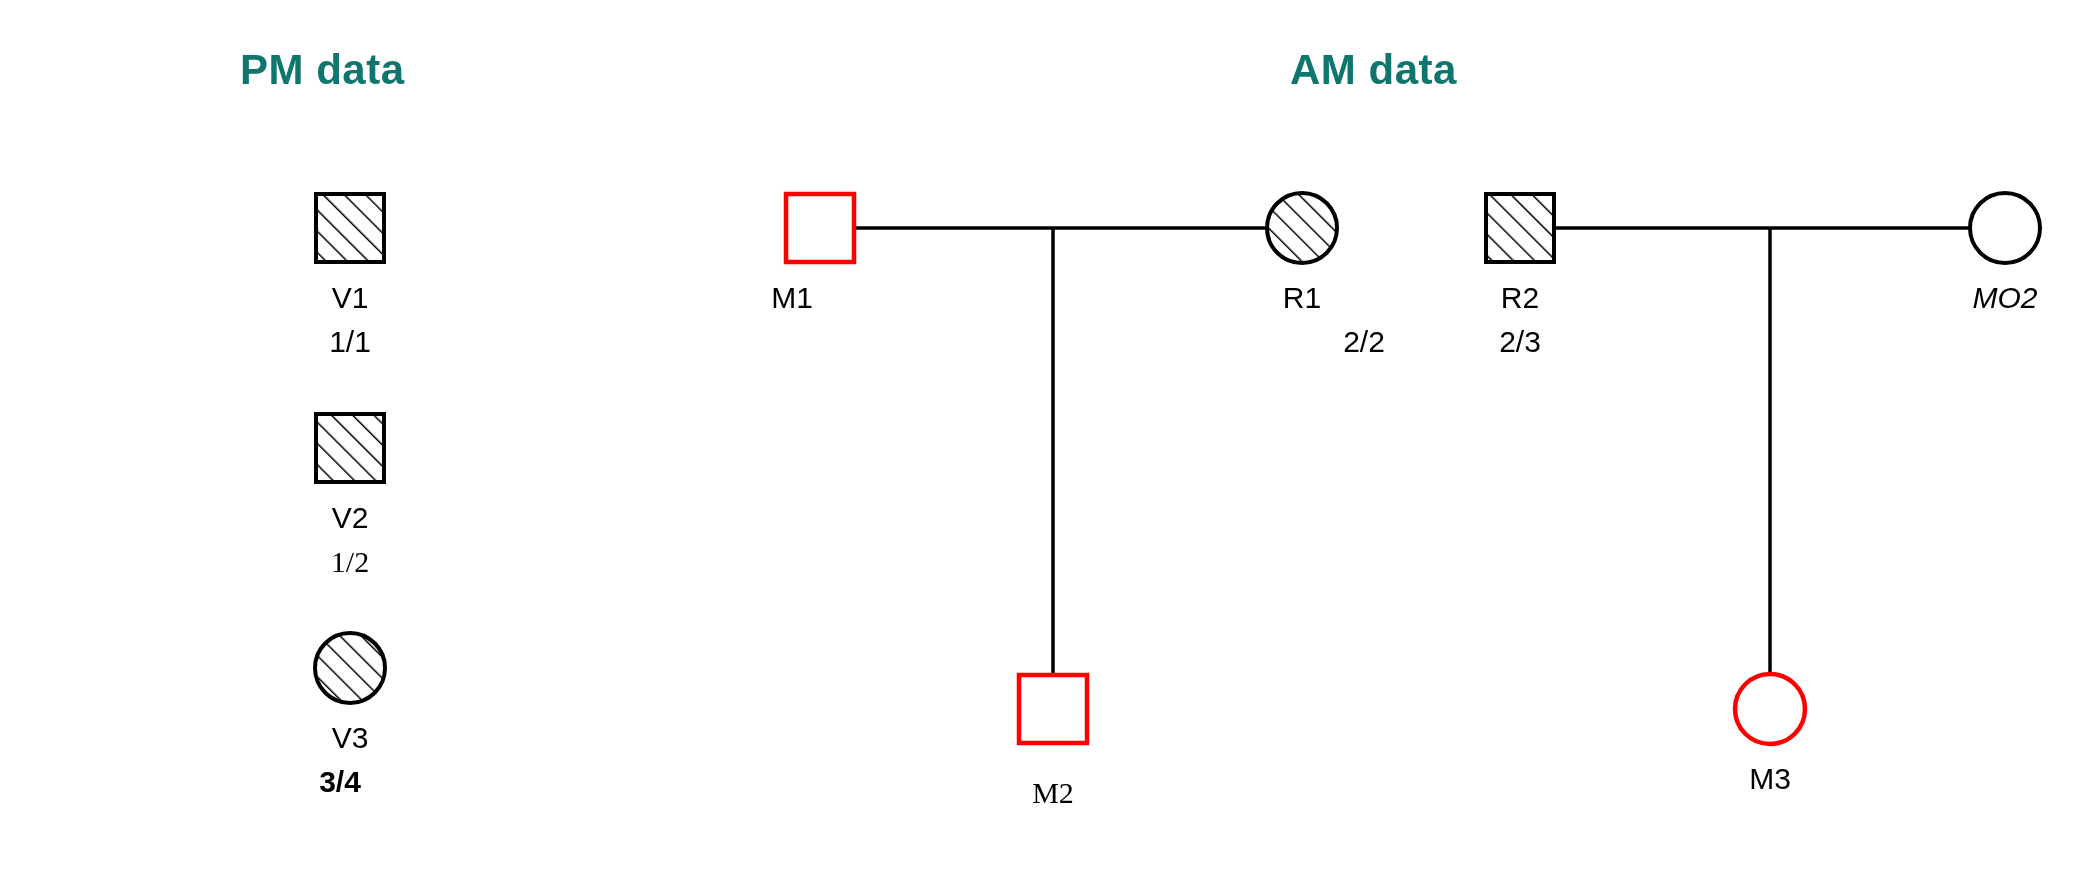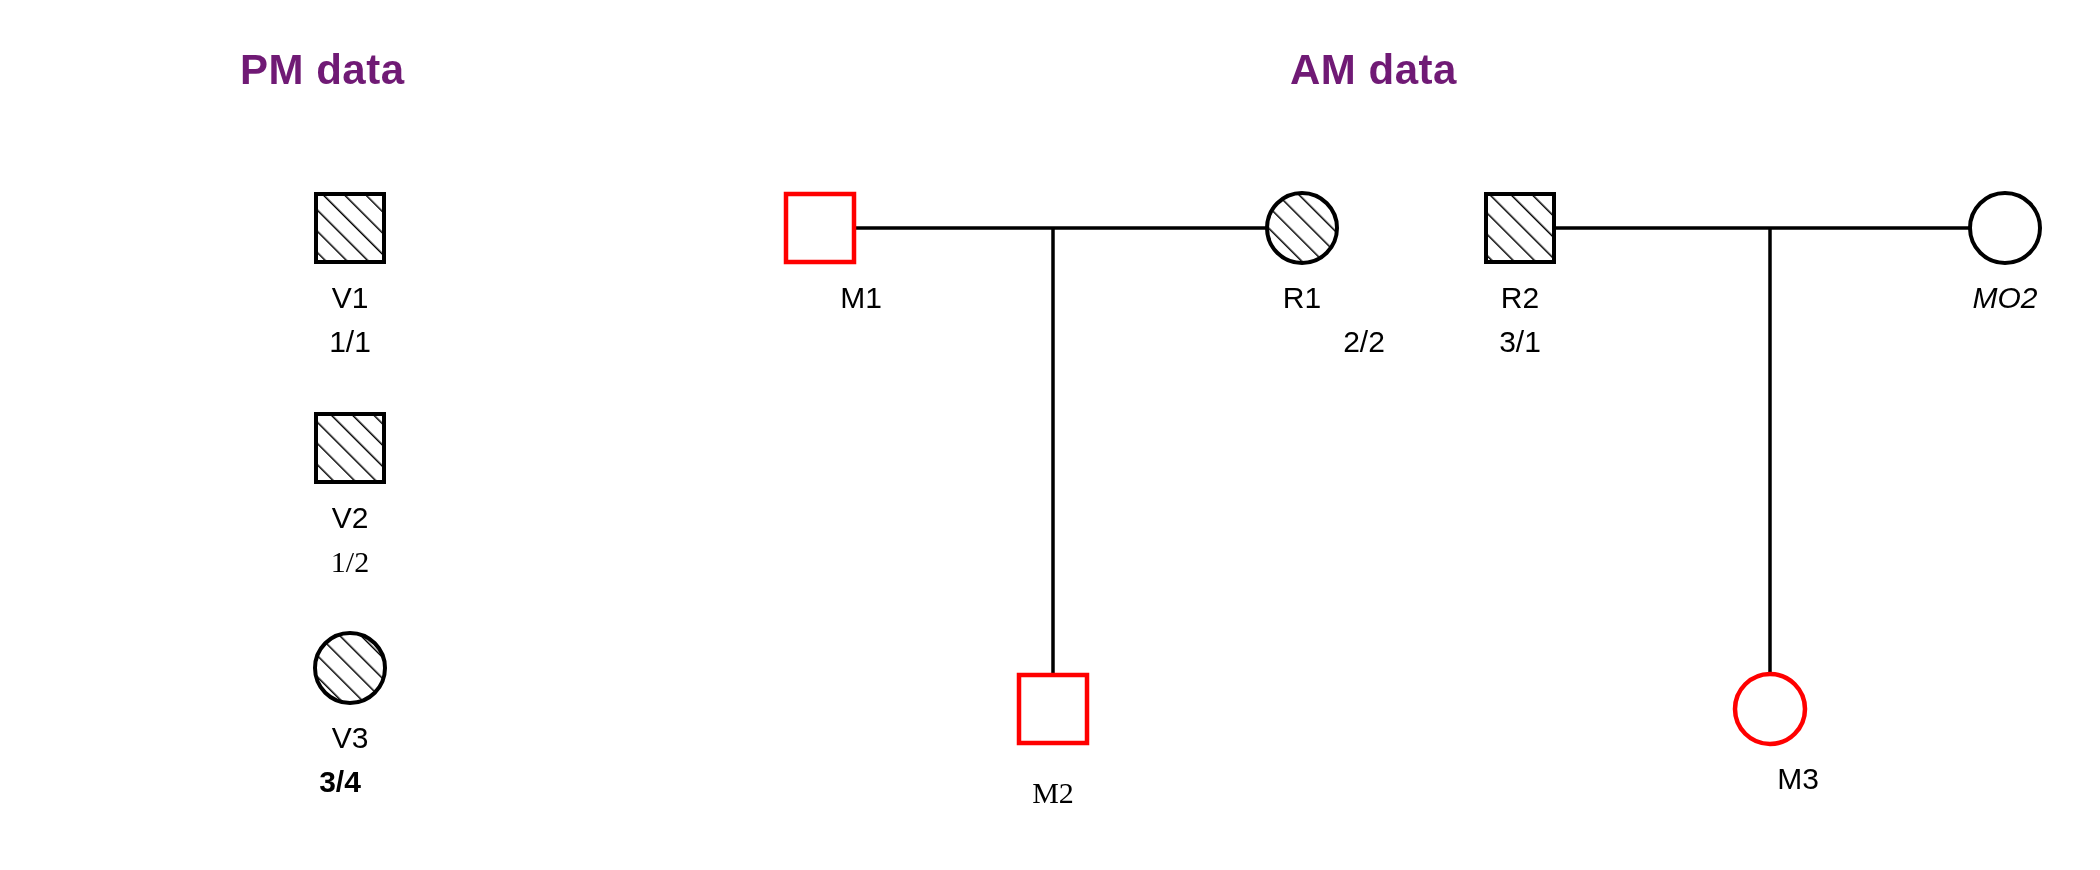--- a/index.html
+++ b/index.html
@@ -18,21 +18,21 @@
   #canvas {
     position: absolute;
     top: 0; left: 0;
     width: 2100px;
     height: 870px;
   }
   .panel-title {
     position: absolute;
     font-size: 42px;
     font-weight: bold;
-    color: #701a75;
+    color: #0f766e;
     white-space: nowrap;
     letter-spacing: 0.5px;
   }
   #title-pm { left: 240px; top: 46px; }
   #title-am { left: 1290px; top: 46px; }
 
   .ind-label {
     position: absolute;
     font-size: 30px;
     color: #000000;
@@ -130,25 +130,25 @@
 
 <div class="ind-label" style="left:350px; top:281px;">V1</div>
 <div class="ind-geno" style="left:350px; top:325px;">1/1</div>
 
 <div class="ind-label" style="left:350px; top:501px;">V2</div>
 <div class="ind-geno" style="left:350px; top:545px;font-family:Liberation Serif, serif;">1/2</div>
 
 <div class="ind-label" style="left:350px; top:721px;">V3</div>
 <div class="ind-geno" style="left:340px; top:765px;font-weight:bold;">3/4</div>
 
-<div class="ind-label" style="left:861px; top:281px;">M1</div>
+<div class="ind-label" style="left:792px; top:281px;">M1</div>
 
 <div class="ind-label" style="left:1302px; top:281px;">R1</div>
 <div class="ind-geno" style="left:1364px; top:325px;">2/2</div>
 
 <div class="ind-label" style="left:1053px; top:776px;font-family:Liberation Serif, serif;">M2</div>
 
 <div class="ind-label" style="left:1520px; top:281px;">R2</div>
-<div class="ind-geno" style="left:1520px; top:325px;">3/1</div>
+<div class="ind-geno" style="left:1520px; top:325px;">2/3</div>
 
 <div class="ind-label" style="left:2005px; top:281px;font-style:italic;">MO2</div>
 
-<div class="ind-label" style="left:1770px; top:762px;margin-left:28px;">M3</div>
+<div class="ind-label" style="left:1770px; top:762px;">M3</div>
 
 </body></html>

